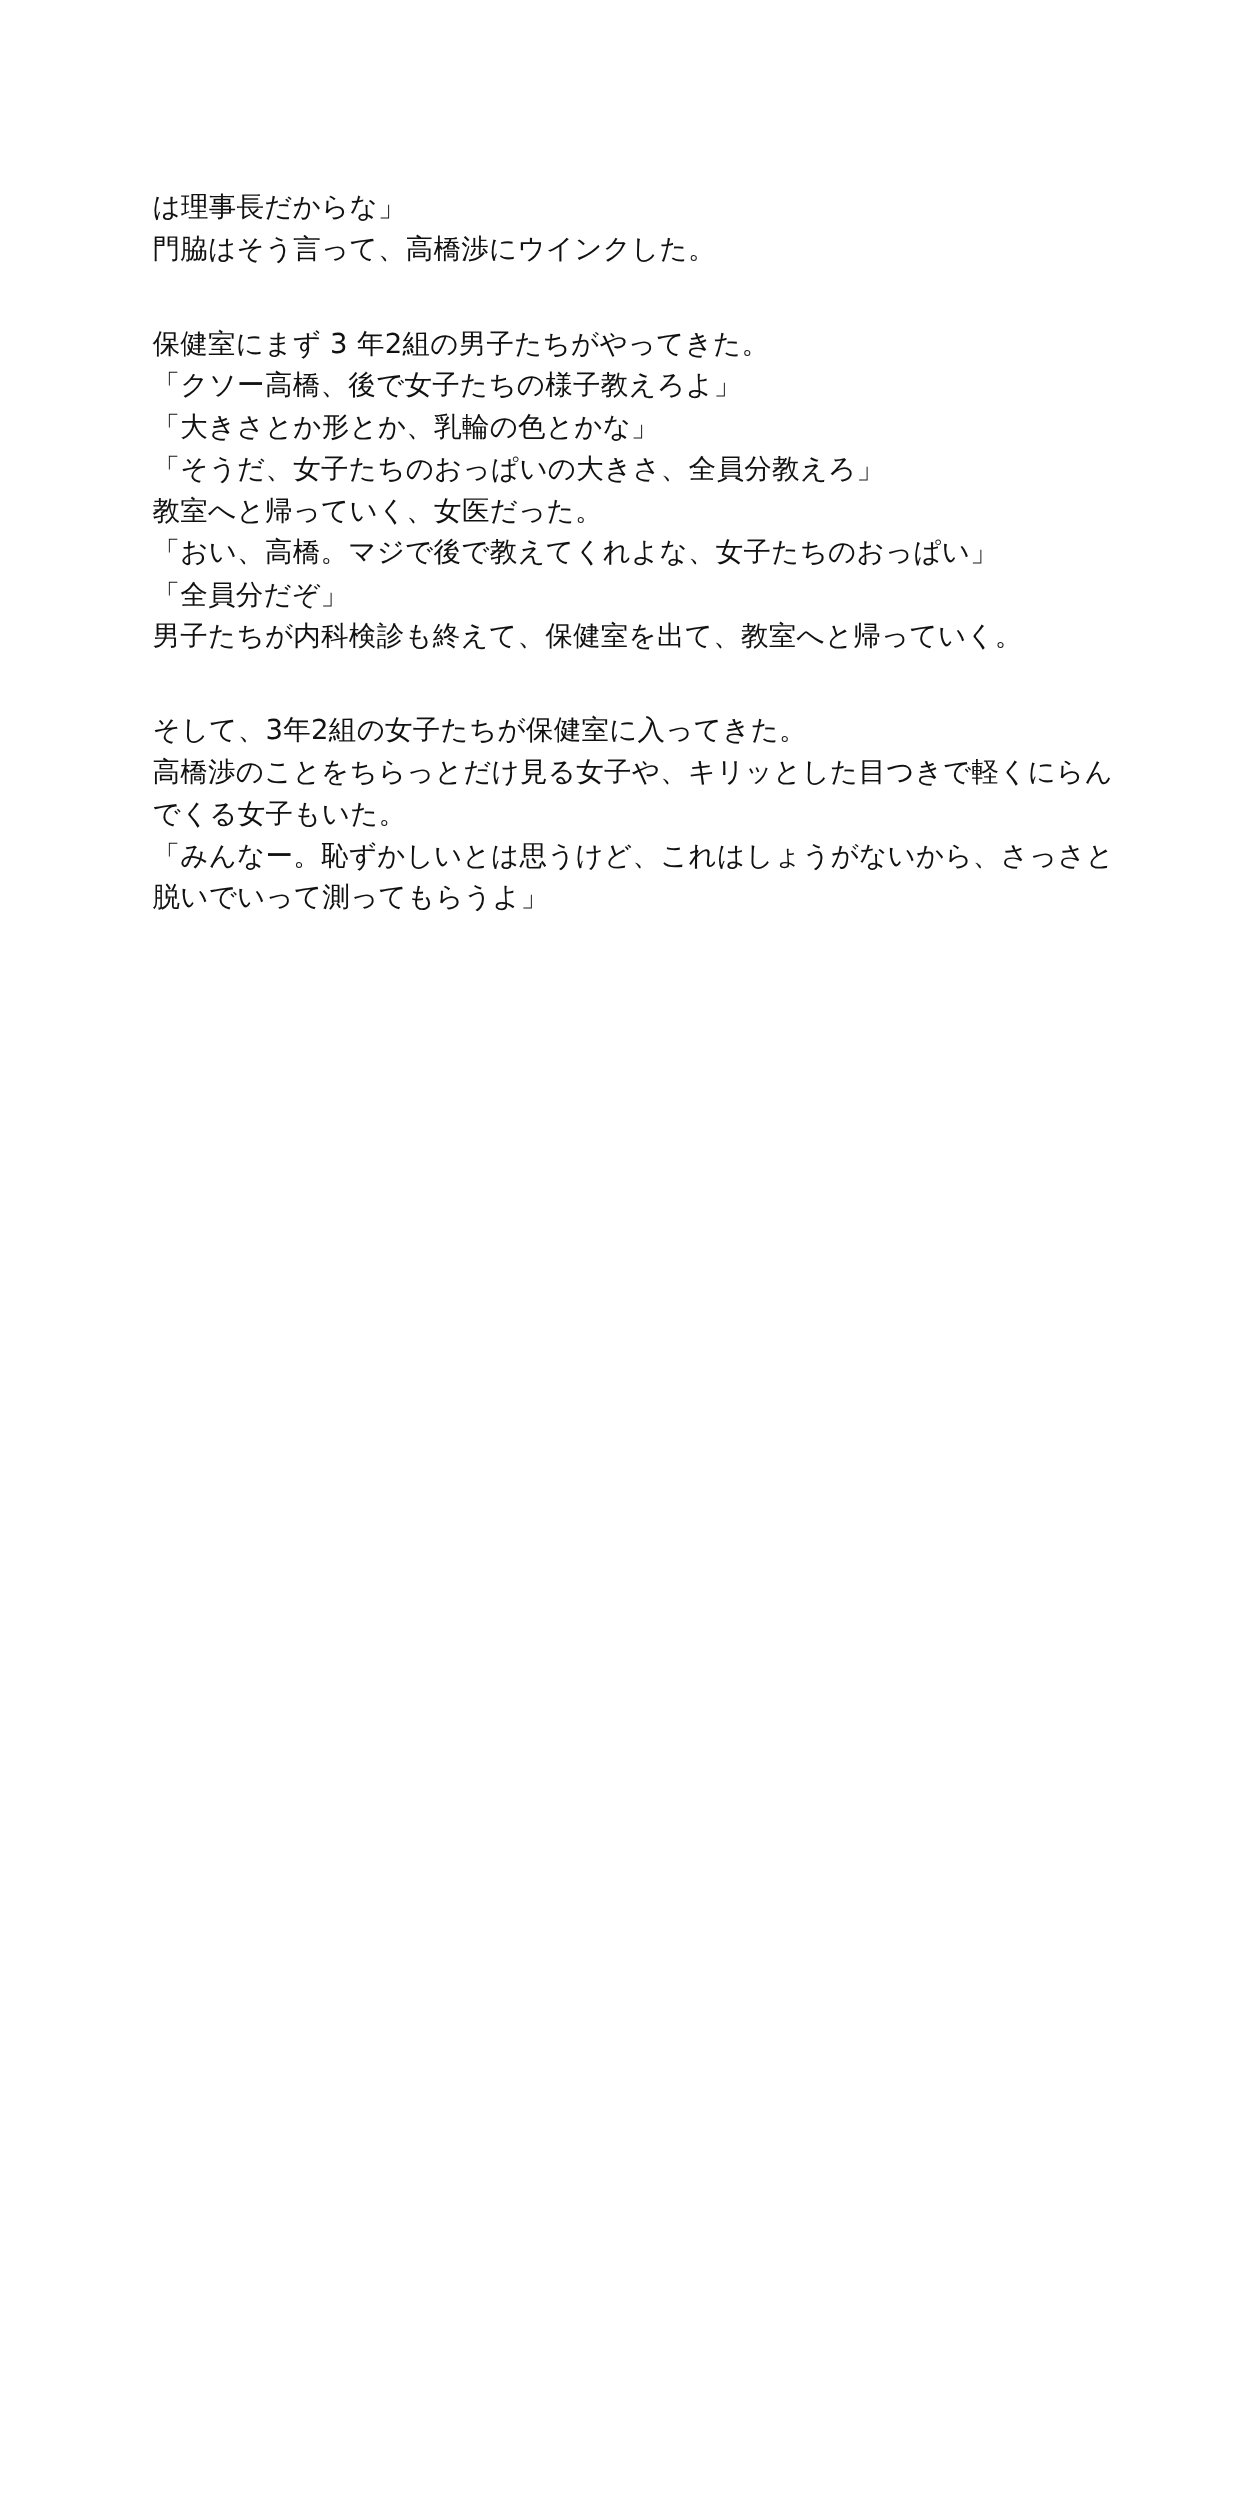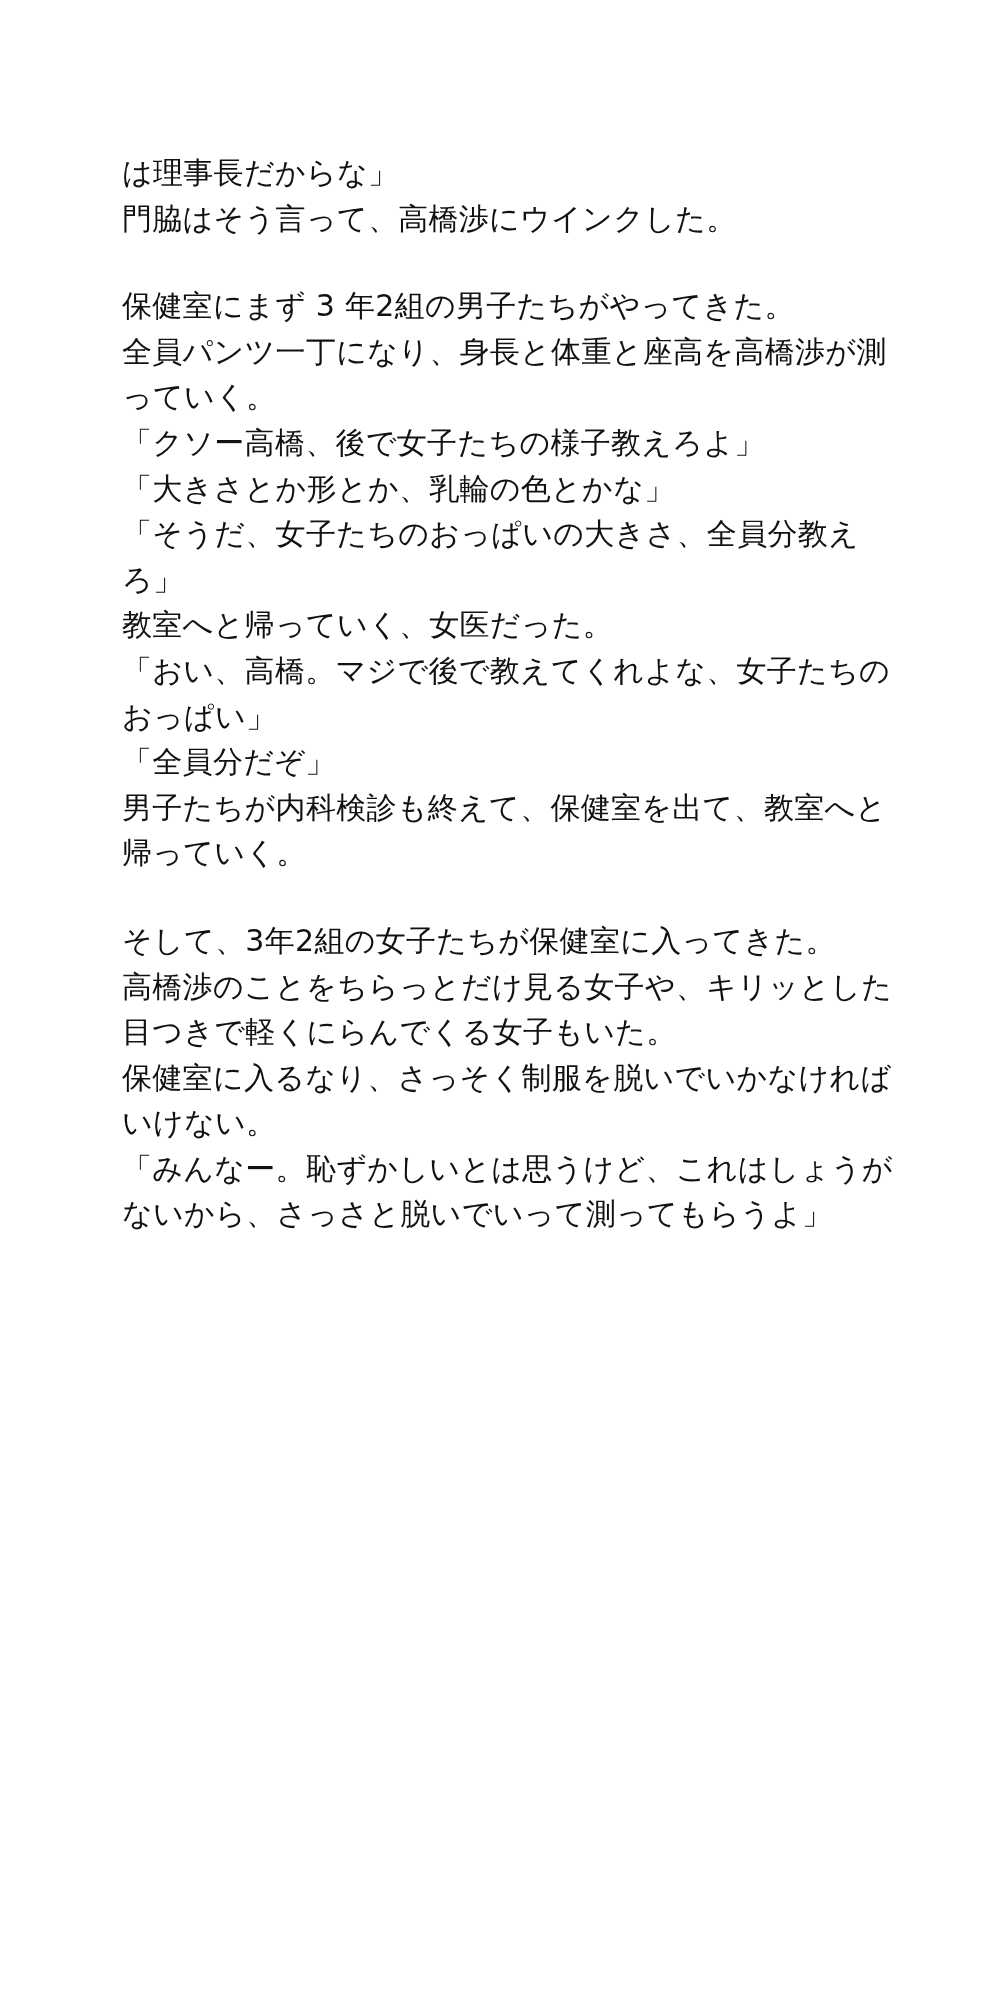--- a/index.html
+++ b/index.html
@@ -15,21 +15,21 @@
     overflow: hidden;
   }
   .page {
     box-sizing: border-box;
     width: 1000px;
     height: 2000px;
     padding: 150px 105px 0 122px;
     background: #ffffff;
   }
   .body-text {
-    font-size: 30px;
+    font-size: 22px;
     line-height: 1.52;
     letter-spacing: 0.01em;
     font-weight: 500;
     color: #111111;
     text-align: left;
     word-break: break-all;
   }
   .para {
     margin: 0;
   }
@@ -48,33 +48,31 @@
 
     <p class="para">
       <span class="line">は理事長だからな」</span>
       <span class="line">門脇はそう言って、高橋渉にウインクした。</span>
     </p>
 
     <div class="gap"></div>
 
     <p class="para">
       <span class="line">保健室にまず 3 年2組の男子たちがやってきた。</span>
-      <span class="line">全員パンツ一丁になり、身長と体重と座高を高橋渉が測っていく。</span>
       <span class="line">「クソー高橋、後で女子たちの様子教えろよ」</span>
       <span class="line">「大きさとか形とか、乳輪の色とかな」</span>
       <span class="line">「そうだ、女子たちのおっぱいの大きさ、全員分教えろ」</span>
       <span class="line">教室へと帰っていく、女医だった。</span>
       <span class="line">「おい、高橋。マジで後で教えてくれよな、女子たちのおっぱい」</span>
       <span class="line">「全員分だぞ」</span>
       <span class="line">男子たちが内科検診も終えて、保健室を出て、教室へと帰っていく。</span>
     </p>
 
     <div class="gap"></div>
 
     <p class="para">
       <span class="line">そして、3年2組の女子たちが保健室に入ってきた。</span>
       <span class="line">高橋渉のことをちらっとだけ見る女子や、キリッとした目つきで軽くにらんでくる女子もいた。</span>
-      <span class="line">保健室に入るなり、さっそく制服を脱いでいかなければいけない。</span>
       <span class="line">「みんなー。恥ずかしいとは思うけど、これはしょうがないから、さっさと脱いでいって測ってもらうよ」</span>
     </p>
 
   </div>
 </div>
 
 </body></html>

